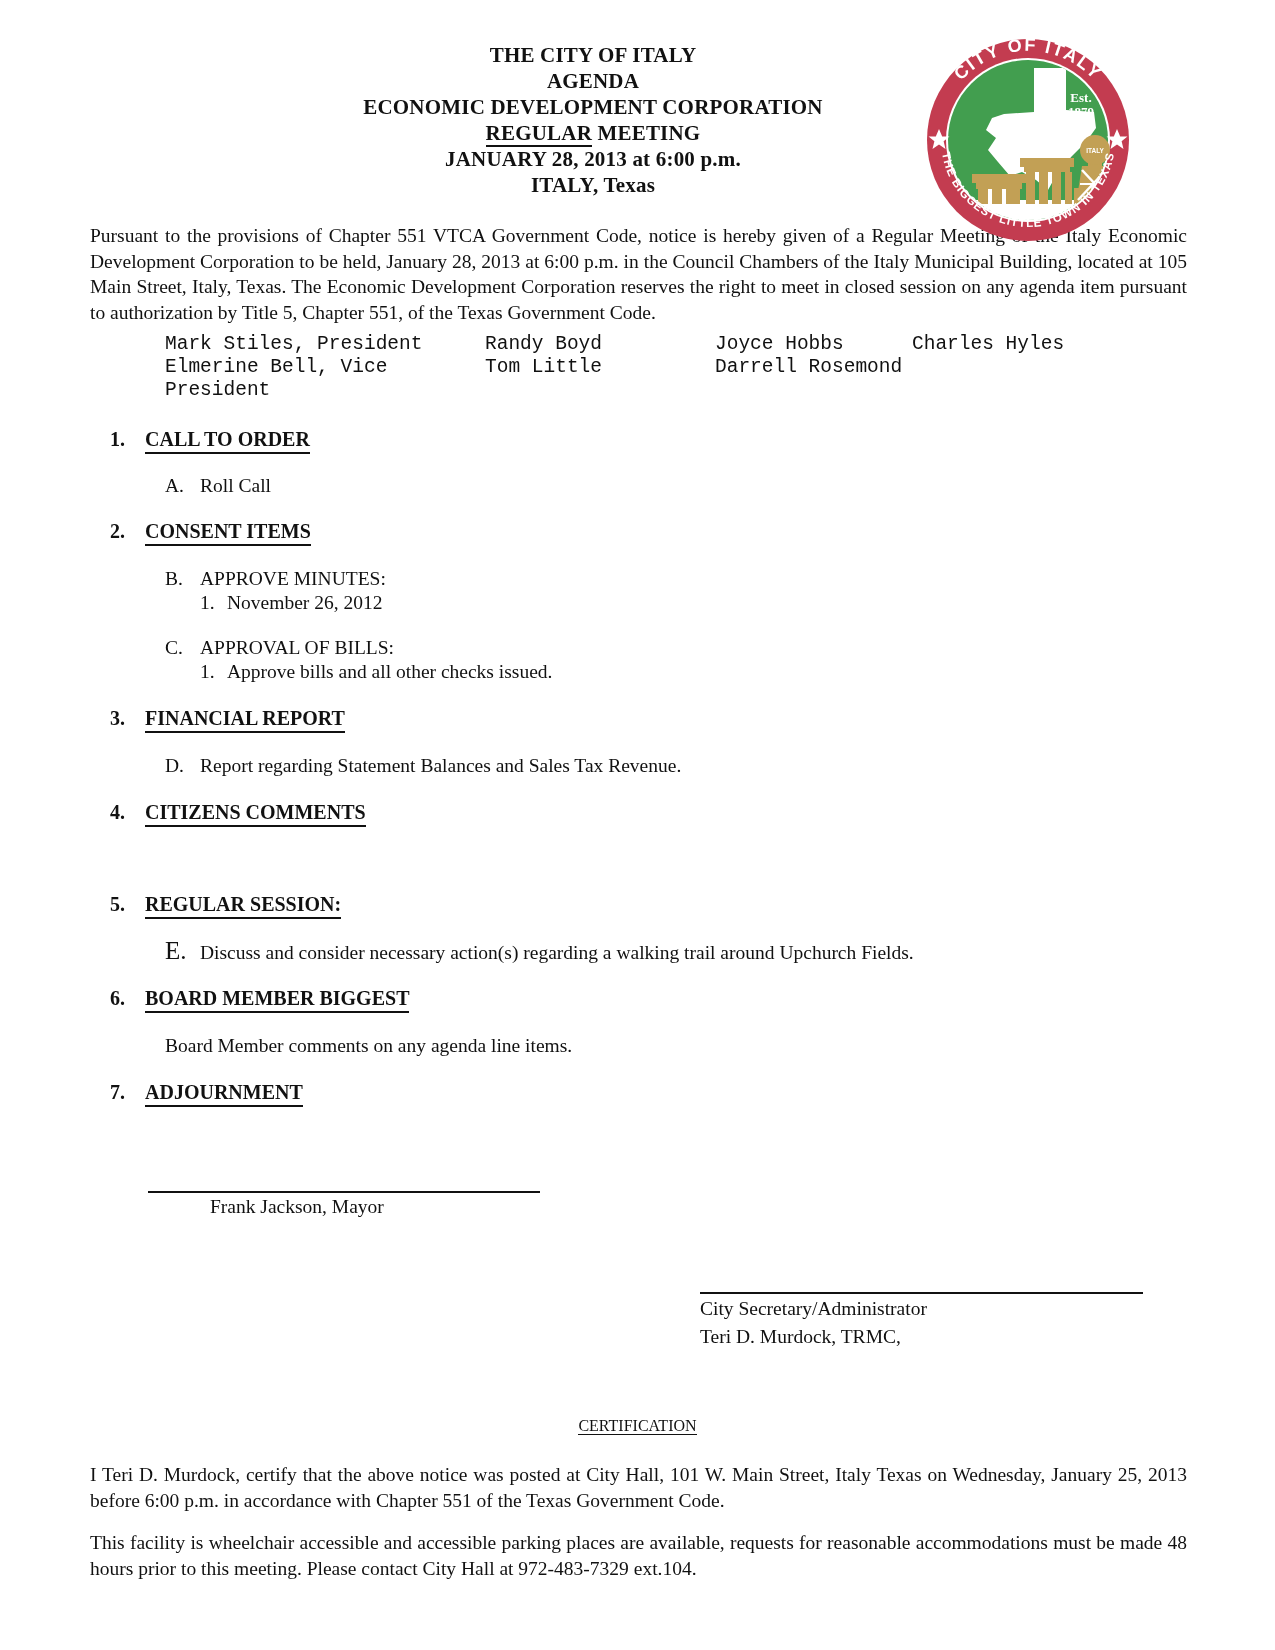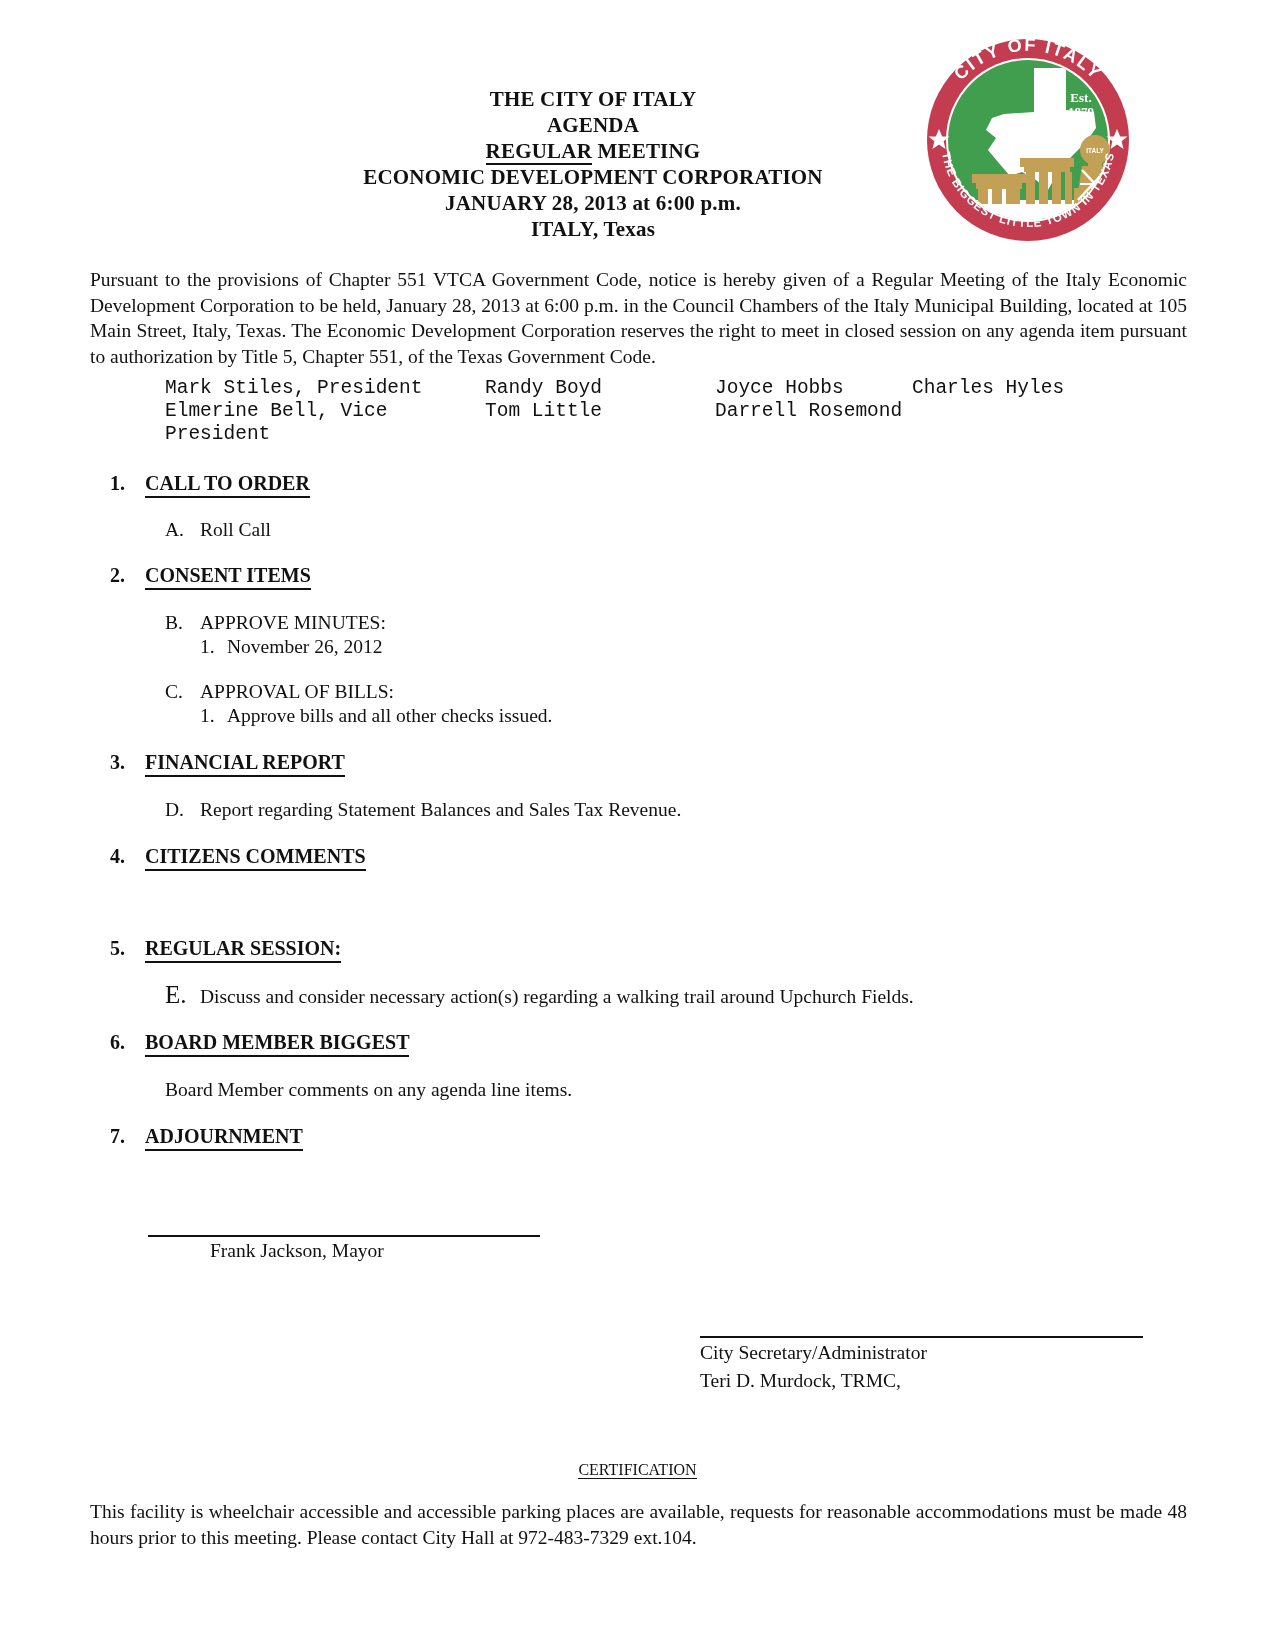--- a/index.html
+++ b/index.html
@@ -8,21 +8,21 @@
     width: 1275px;
     height: 1650px;
     margin: 0 auto;
     background: #ffffff;
     font-family: "Liberation Serif", "DejaVu Serif", serif;
     color: #111111;
     overflow: hidden;
   }
   
   .header {
-    padding-top: 86px;
+    padding-top: 42px;
     width: 1010px;
     margin-left: 88px;
     text-align: center;
   }
   .header .hline {
     font-weight: bold;
     font-size: 21px;
     line-height: 26px;
     letter-spacing: 0.2px;
   }
@@ -194,24 +194,24 @@
       </text>
 
       <polygon fill="#ffffff" transform="translate(13,102) scale(1.1)" points="0,-10 2.9,-3.1 9.5,-3.1 4.2,1.2 5.9,8.1 0,4 -5.9,8.1 -4.2,1.2 -9.5,-3.1 -2.9,-3.1"></polygon>
       <polygon fill="#ffffff" transform="translate(191,102) scale(1.1)" points="0,-10 2.9,-3.1 9.5,-3.1 4.2,1.2 5.9,8.1 0,4 -5.9,8.1 -4.2,1.2 -9.5,-3.1 -2.9,-3.1"></polygon>
     </svg>
   </div>
 
   <div class="header">
     <div class="hline">THE CITY OF ITALY</div>
     <div class="hline">AGENDA</div>
+    <div class="hline">ECONOMIC DEVELOPMENT CORPORATION</div>
     <div class="hline">
       <span class="u2">REGULAR</span><span class="keep-space"> MEETING</span>
     </div>
-    <div class="hline">ECONOMIC DEVELOPMENT CORPORATION</div>
     <div class="hline">JANUARY 28, 2013 at 6:00 p.m.</div>
     <div class="hline">ITALY, Texas</div>
   </div>
 
   <div class="intro">Pursuant to the provisions of Chapter 551 VTCA Government Code, notice is hereby given of a Regular Meeting of the Italy Economic Development Corporation to be held, January 28, 2013 at 6:00 p.m. in the Council Chambers of the Italy Municipal Building, located at 105 Main Street, Italy, Texas. The Economic Development Corporation reserves the right to meet in closed session on any agenda item pursuant to authorization by Title 5, Chapter 551, of the Texas Government Code.</div>
 
   <div class="board">
     <div>Mark Stiles, President</div>
     <div>Randy Boyd</div>
     <div>Joyce Hobbs</div>
@@ -296,15 +296,16 @@
 
   <div class="sig2">
     <div class="sig-line"></div>
     <div class="sig-name">City Secretary/Administrator</div>
     <div class="sig-name">Teri D. Murdock, TRMC,</div>
   </div>
 
   <div class="cert-head">
     <span class="u2" style="border-bottom-width:1.5px">CERTIFICATION</span>
   </div>
+  <div class="cert-body">I Teri D. Murdock, certify that the above notice was posted at City Hall, 101 W. Main Street, Italy Texas on Wednesday, January 25, 2013 before 6:00 p.m. in accordance with Chapter 551 of the Texas Government Code.</div>
   <div class="access-body">This facility is wheelchair accessible and accessible parking places are available, requests for reasonable accommodations must be made 48 hours prior to this meeting.  Please contact City Hall at 972-483-7329 ext.104.</div>
 
 </div>
 
 </body></html>

